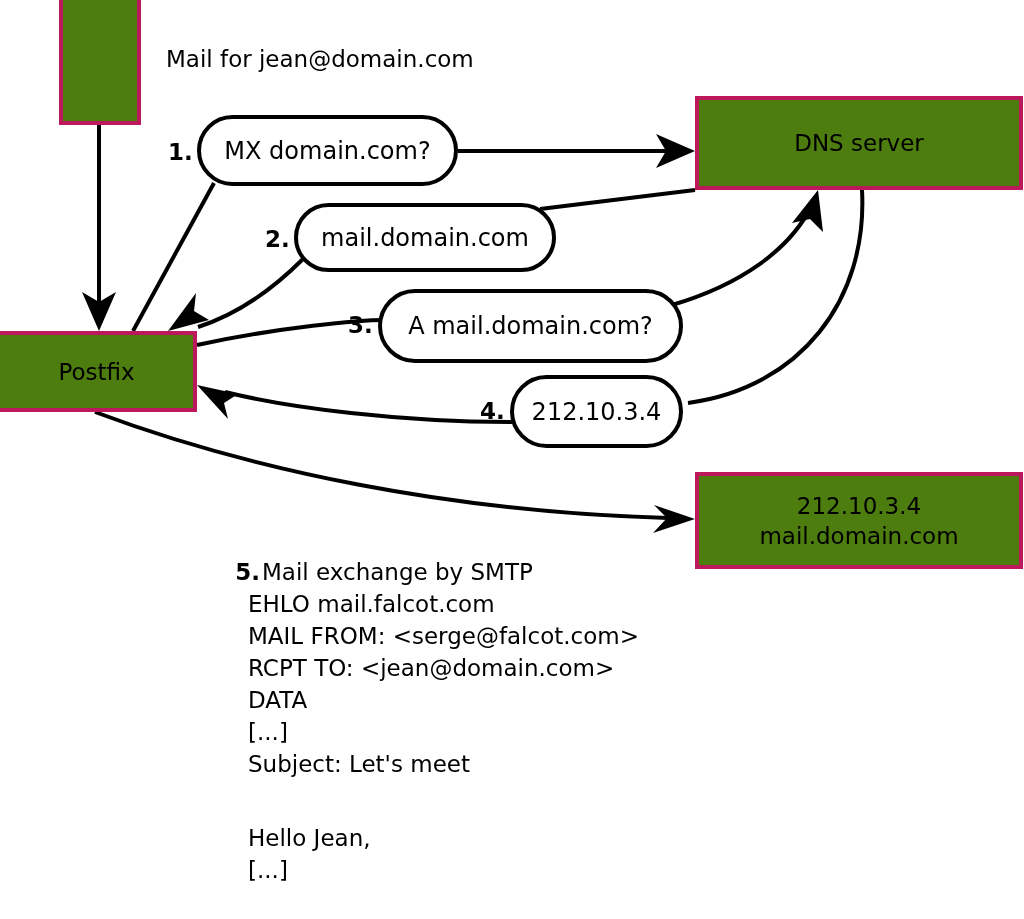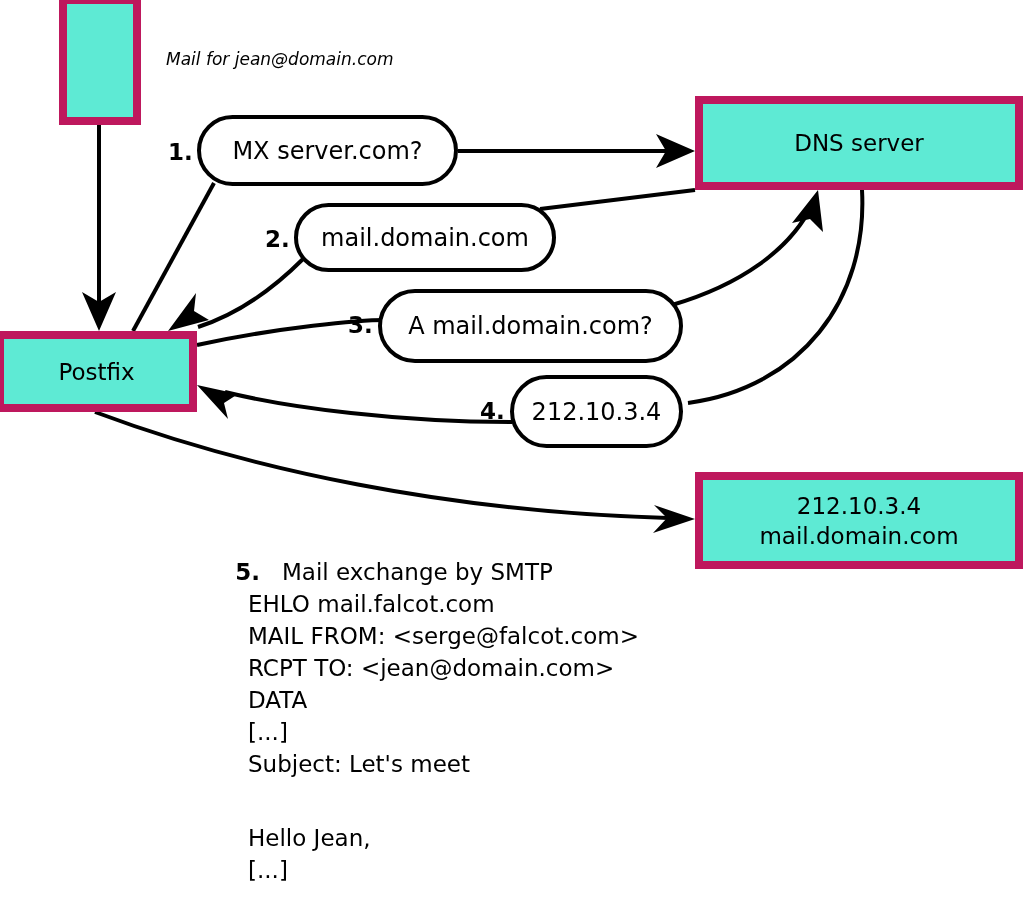--- a/index.html
+++ b/index.html
@@ -34,22 +34,22 @@
     stroke-linejoin: miter;
   }
   svg.layer .head {
     fill: #000000;
     stroke: none;
   }
   
   .node {
     position: absolute;
     box-sizing: border-box;
-    background: #5eead4;
-    border: 8px solid #be185d;
+    background: #4d7c0f;
+    border: 4px solid #be185d;
     display: flex;
     align-items: center;
     justify-content: center;
     text-align: center;
   }
   .node .node-text {
     font-size: 23px;
     line-height: 30px;
     white-space: pre-line;
     color: #000000;
@@ -98,36 +98,35 @@
 
   
   .free-text {
     position: absolute;
     color: #000000;
     white-space: pre;
   }
   #caption-mail-for {
     left: 166px;
     top: 45px;
-    font-size: 17px;
+    font-size: 23px;
     line-height: 28px;
-    font-style: italic;
   }
   #step5-row {
     left: 206px;
     top: 530px;
     font-size: 23px;
     line-height: 28px;
   }
   #step5-row .step5-num {
     font-weight: bold;
   }
   #step5-row .step5-label {
     font-weight: normal;
-    margin-left: 22px;
+    margin-left: 2px;
     text-align: center;
   }
   #smtp-transcript {
     left: 248px;
     top: 588px;
     font-size: 23px;
     line-height: 32px;
   }
   #mail-body {
     left: 248px;
@@ -202,21 +201,21 @@
   <div class="node" id="node-postfix">
     <span class="node-text">Postfix</span>
   </div>
 
   <div class="node" id="node-target">
     <span class="node-text">212.10.3.4
 mail.domain.com</span>
   </div>
 
   <div class="bubble" id="bubble-1">
-    <span class="bubble-text">MX server.com?</span>
+    <span class="bubble-text">MX domain.com?</span>
   </div>
 
   <div class="bubble" id="bubble-2">
     <span class="bubble-text">mail.domain.com</span>
   </div>
 
   <div class="bubble" id="bubble-3">
     <span class="bubble-text">A mail.domain.com?</span>
   </div>
 

